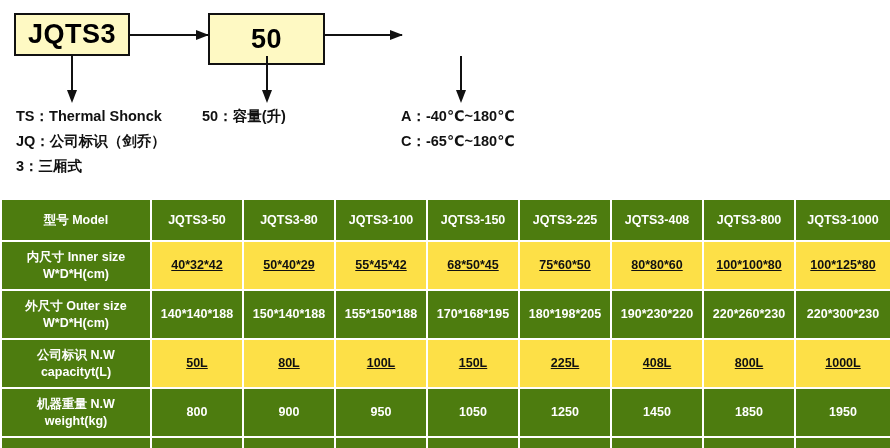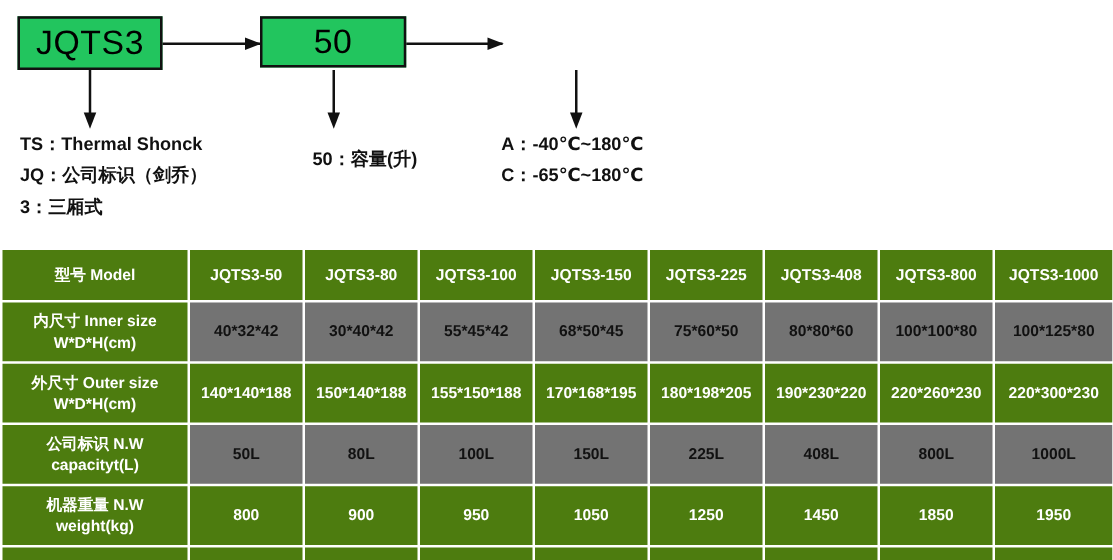--- a/index.html
+++ b/index.html
@@ -20,31 +20,31 @@
   #model-diagram {
     position: relative;
     width: 890px;
     height: 196px;
   }
 
   .code-box {
     position: absolute;
     box-sizing: border-box;
     border: 2.5px solid #111111;
-    background: #22c55e;
+    background: #fef9c3;
     display: flex;
     align-items: center;
     justify-content: center;
     font-size: 27px;
-    font-weight: 400;
+    font-weight: 700;
     letter-spacing: 0.5px;
     color: #000000;
   }
   #box-jqts3  { left: 14px;  top: 13px; width: 116px; height: 43px; }
-  #box-volume { left: 208px; top: 13px; width: 117px; height: 41px; }
+  #box-volume { left: 208px; top: 13px; width: 117px; height: 52px; }
   #box-temp   { left: 402px; top: 13px; width: 116px; height: 43px; }
 
   
   .h-arrow {
     position: absolute;
     height: 2px;
     background: #111111;
     top: 34px;
   }
   .h-arrow::after {
@@ -84,21 +84,21 @@
     position: absolute;
   }
   .legend-line {
     font-size: 14.5px;
     font-weight: 700;
     line-height: 25px;
     white-space: nowrap;
     color: #111111;
   }
   #legend-company { left: 16px;  top: 104px; }
-  #legend-volume  { left: 202px; top: 116px; margin-left: 48px; }
+  #legend-volume  { left: 202px; top: 104px; }
   #legend-temp    { left: 401px; top: 104px; }
 
   
   #spec-table {
     position: absolute;
     left: 0;
     top: 198px;
     width: 890px;
     border-collapse: separate;
     border-spacing: 2px;
@@ -114,22 +114,23 @@
   }
   .col-label { width: 148px; }
   .col-data  { width: 90px;  }
   .col-data-last { width: 94px; }
 
   .cell-blue {
     background: #4d7c0f;
     color: #ffffff;
   }
   .cell-white {
-    background: #737373;
+    background: #fde047;
     color: #111111;
+    text-decoration: underline;
   }
   .row-header td { height: 40px; font-size: 13.5px; }
   .row-two-line td { height: 47px; }
   .row-partial td { height: 10px; }
 
   .label-l1, .label-l2 { display: block; }
 </style>
 </head>
 <body>
 
@@ -187,21 +188,21 @@
         <td class="cell-blue">JQTS3-408</td>
         <td class="cell-blue">JQTS3-800</td>
         <td class="cell-blue">JQTS3-1000</td>
       </tr>
       <tr class="row-two-line">
         <td class="cell-blue">
           <span class="label-l1">内尺寸 Inner size</span>
           <span class="label-l2">W*D*H(cm)</span>
         </td>
         <td class="cell-white">40*32*42</td>
-        <td class="cell-white">30*40*42</td>
+        <td class="cell-white">50*40*29</td>
         <td class="cell-white">55*45*42</td>
         <td class="cell-white">68*50*45</td>
         <td class="cell-white">75*60*50</td>
         <td class="cell-white">80*80*60</td>
         <td class="cell-white">100*100*80</td>
         <td class="cell-white">100*125*80</td>
       </tr>
       <tr class="row-two-line">
         <td class="cell-blue">
           <span class="label-l1">外尺寸 Outer size</span>

